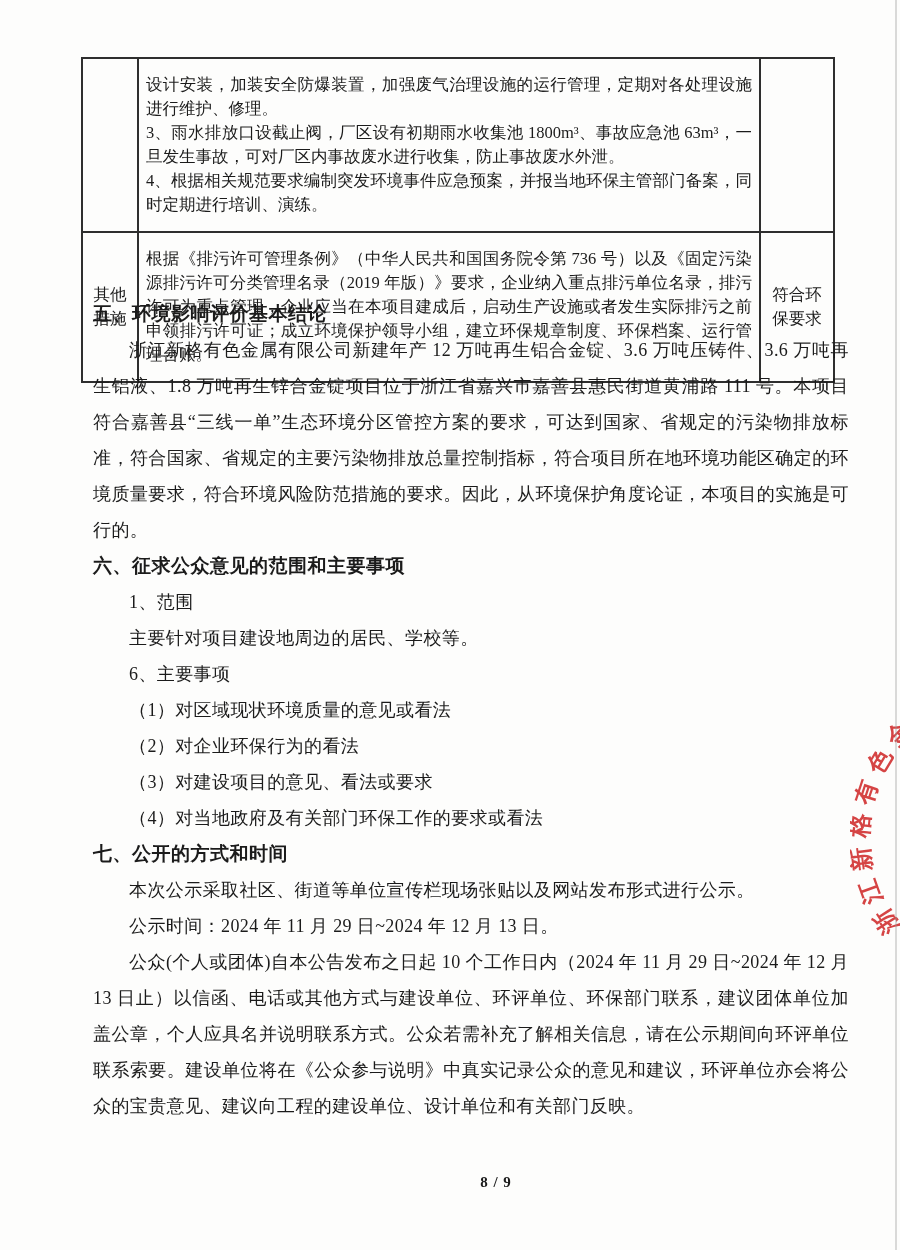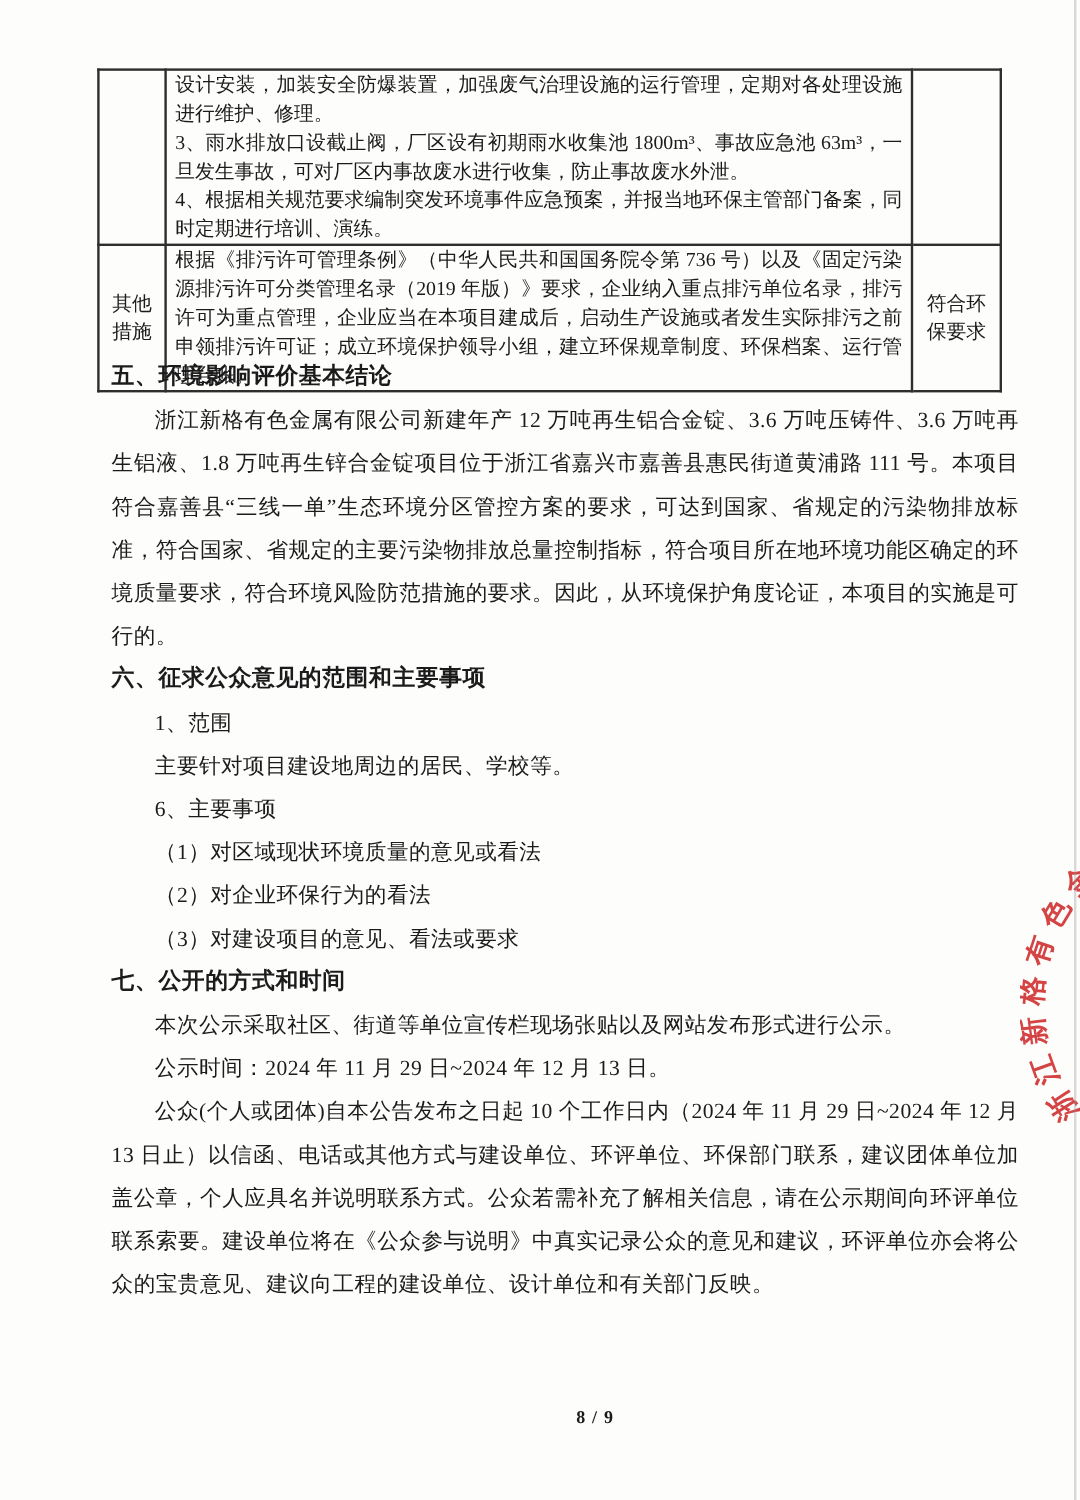--- a/index.html
+++ b/index.html
@@ -24,21 +24,21 @@
     position: absolute; top: 57px; left: 81px;
     width: 754px;
     border-collapse: collapse;
     table-layout: fixed;
   }
   table.measures td {
     border: 2px solid #2e2e2e;
     font-size: 16.5px;
     line-height: 24px;
     vertical-align: middle;
-    padding: 0 7px;
+    padding: 14px 7px;
   }
   td.c-label   { width: 40px; text-align: center; padding: 3px 2px; }
   td.c-content { text-align: justify; }
   td.c-content p { margin: 0; text-align: justify; }
   td.c-verdict { width: 58px; text-align: center; padding: 3px 4px; }
   tr.r1 td { height: 140px; }
   tr.r2 td { height: 88px; }
   
   .bodytext {
     position: absolute; top: 296px; left: 82px;
@@ -103,20 +103,21 @@
     <h2>五、环境影响评价基本结论</h2>
     <p>浙江新格有色金属有限公司新建年产 12 万吨再生铝合金锭、3.6 万吨压铸件、3.6 万吨再生铝液、1.8 万吨再生锌合金锭项目位于浙江省嘉兴市嘉善县惠民街道黄浦路 111 号。本项目符合嘉善县“三线一单”生态环境分区管控方案的要求，可达到国家、省规定的污染物排放标准，符合国家、省规定的主要污染物排放总量控制指标，符合项目所在地环境功能区确定的环境质量要求，符合环境风险防范措施的要求。因此，从环境保护角度论证，本项目的实施是可行的。</p>
 
     <h2>六、征求公众意见的范围和主要事项</h2>
     <p class="noj">1、范围</p>
     <p class="noj">主要针对项目建设地周边的居民、学校等。</p>
     <p class="noj">6、主要事项</p>
     <p class="noj">（1）对区域现状环境质量的意见或看法</p>
     <p class="noj">（2）对企业环保行为的看法</p>
     <p class="noj">（3）对建设项目的意见、看法或要求</p>
+    <p class="noj">（4）对当地政府及有关部门环保工作的要求或看法</p>
 
     <h2>七、公开的方式和时间</h2>
     <p class="noj">本次公示采取社区、街道等单位宣传栏现场张贴以及网站发布形式进行公示。</p>
     <p class="noj">公示时间：2024 年 11 月 29 日~2024 年 12 月 13 日。</p>
 
     <p>公众(个人或团体)自本公告发布之日起 10 个工作日内（2024 年 11 月 29 日~2024 年 12 月 13 日止）以信函、电话或其他方式与建设单位、环评单位、环保部门联系，建议团体单位加盖公章，个人应具名并说明联系方式。公众若需补充了解相关信息，请在公示期间向环评单位联系索要。建设单位将在《公众参与说明》中真实记录公众的意见和建议，环评单位亦会将公众的宝贵意见、建议向工程的建设单位、设计单位和有关部门反映。</p>
   </div>
 
   <svg class="seal" viewBox="0 0 320 320" aria-hidden="true">
     <defs>

